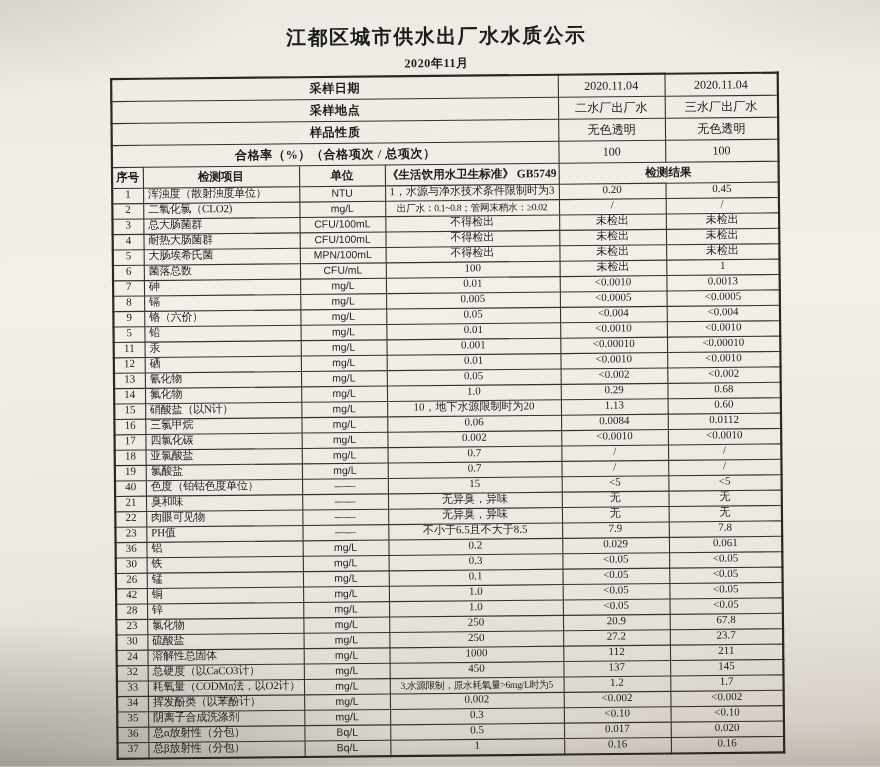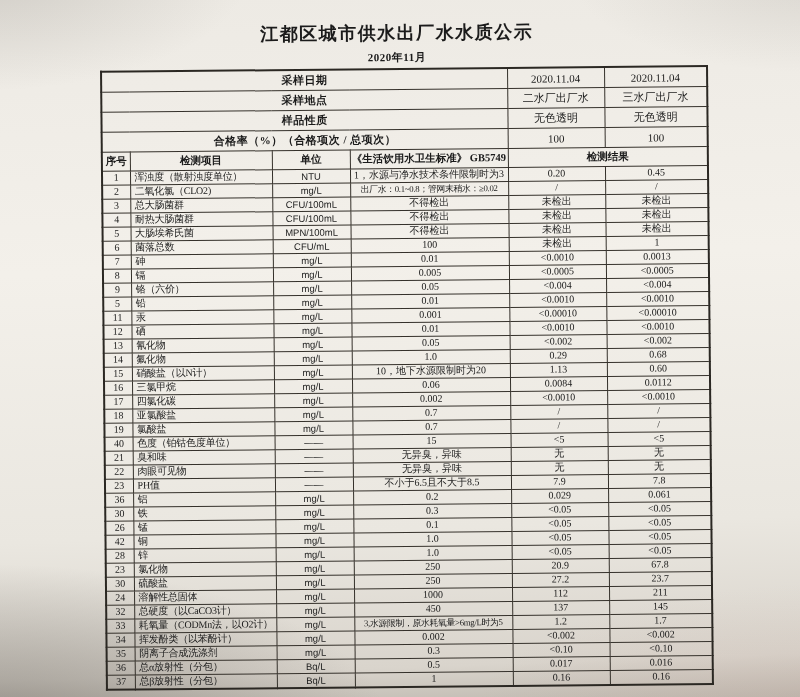--- a/index.html
+++ b/index.html
@@ -373,21 +373,21 @@
           <td class="c-standard">0.3</td>
           <td class="c-r1">&lt;0.10</td>
           <td class="c-r2">&lt;0.10</td>
         </tr>
         <tr>
           <td class="c-no">36</td>
           <td class="c-item">总α放射性（分包）</td>
           <td class="c-unit">Bq/L</td>
           <td class="c-standard">0.5</td>
           <td class="c-r1">0.017</td>
-          <td class="c-r2">0.016</td>
+          <td class="c-r2">0.020</td>
         </tr>
         <tr>
           <td class="c-no">37</td>
           <td class="c-item">总β放射性（分包）</td>
           <td class="c-unit">Bq/L</td>
           <td class="c-standard">1</td>
           <td class="c-r1">0.16</td>
           <td class="c-r2">0.16</td>
         </tr>
       </tbody>

